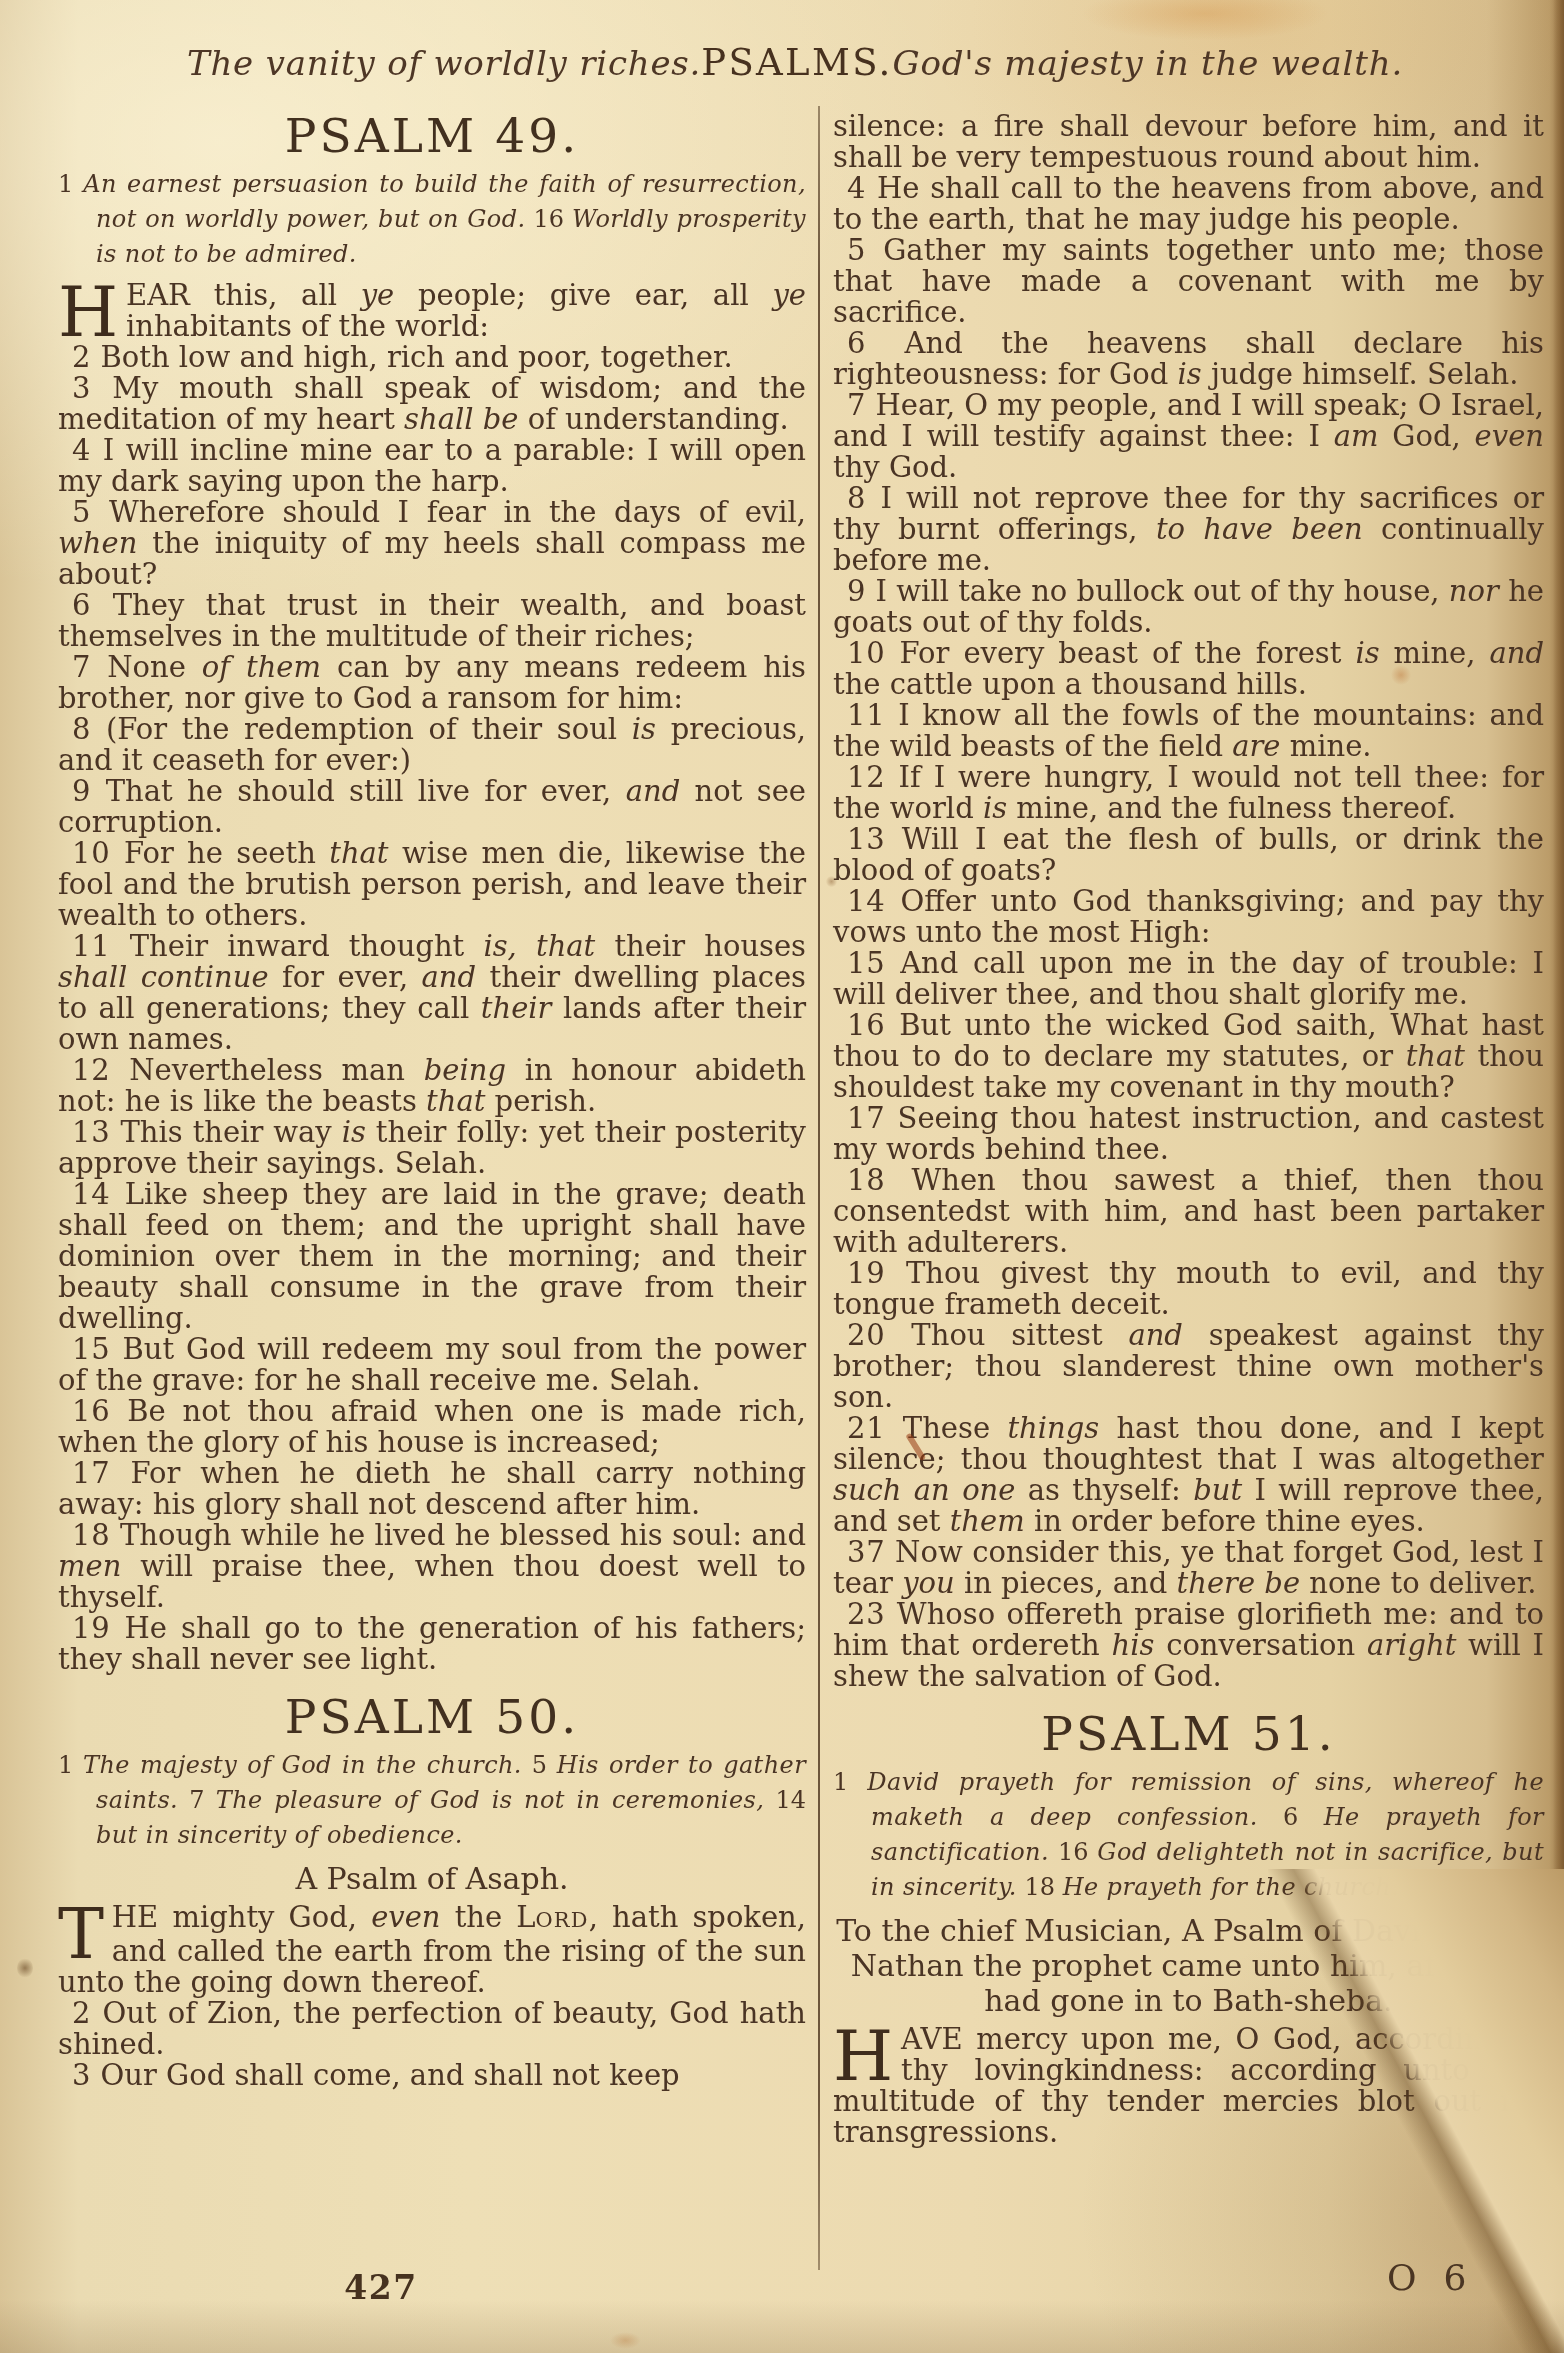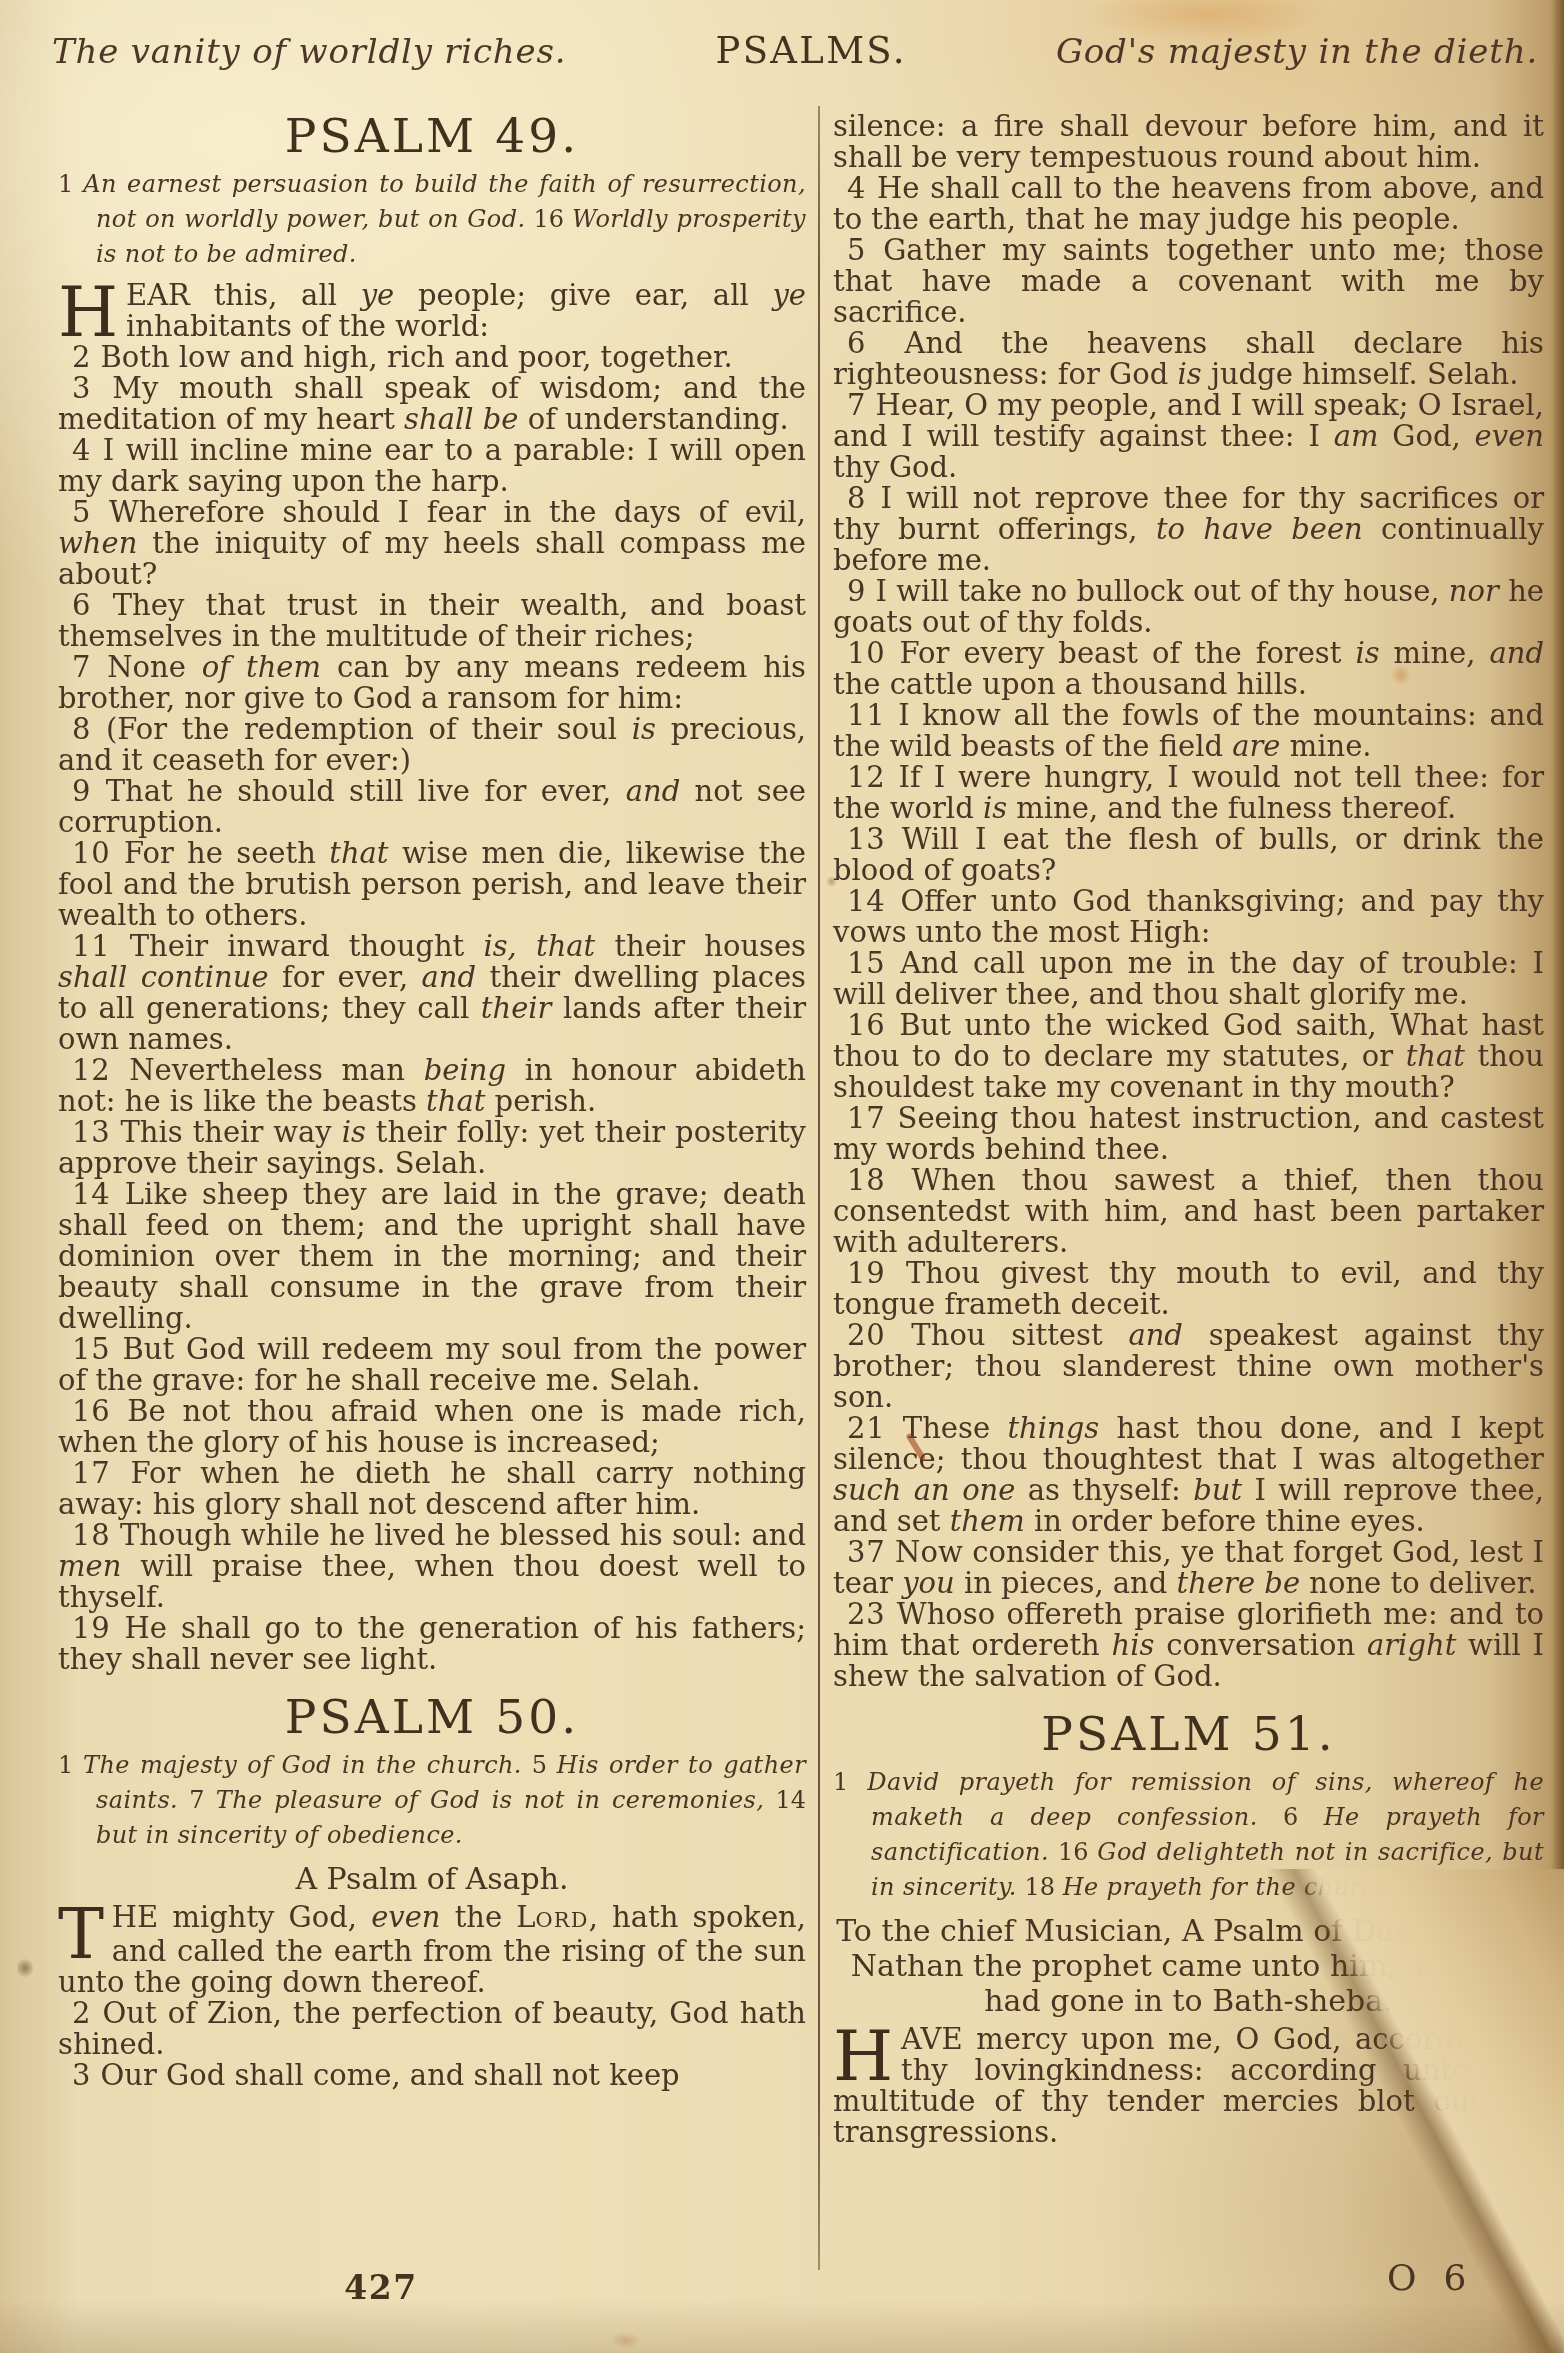--- a/index.html
+++ b/index.html
@@ -17,22 +17,22 @@
       linear-gradient(90deg,#d9c497 0,#eadbb2 5%,#eedfb6 30%,#ecdab0 62%,#e5d2a4 85%,#d7bf90 95%,#bb9c69 99%,#8f6d3f 100%),
       #e8d6ab;
   }
   .page::after{ 
     content:"";position:absolute;left:0;right:0;bottom:0;height:55px;
     background:linear-gradient(180deg,rgba(120,90,50,0),rgba(120,90,50,.22));
     pointer-events:none;
   }
   
   .running-head{
-    position:absolute;top:29px;left:52px;right:27px;
-    display:flex;align-items:baseline;justify-content:space-between;
+    position:absolute;top:41px;left:52px;right:27px;
+    display:flex;align-items:baseline;justify-content:center;
   }
   .rh-side{font-style:italic;font-size:34px;letter-spacing:0.8px;color:#4e3726;}
   .rh-center{font-size:37px;letter-spacing:2.3px;color:#47311f;}
   
   .column{
     position:absolute;top:111px;
     font-size:29px;line-height:31px;
     text-align:justify;
     color:var(--ink,#4a3424);
   }
@@ -111,21 +111,21 @@
     background:radial-gradient(circle,rgba(120,70,25,.4),rgba(120,70,25,0) 75%);}
 </style>
 </head>
 <body>
 
 <div class="page">
 
   <div class="running-head">
     <span class="rh-side">The vanity of worldly riches.</span>
     <span class="rh-center">PSALMS.</span>
-    <span class="rh-side">God's majesty in the dieth.</span>
+    <span class="rh-side">God's majesty in the wealth.</span>
   </div>
 
   <div class="divider"></div>
 
   <div class="column col-left">
       <h2 class="psalm-title">PSALM 49.</h2>
       <p class="argument">1 <i>An earnest persuasion to build the faith of resurrection, not on worldly power, but on God.</i> 16 <i>Worldly prosperity is not to be admired.</i></p>
       <p class="verse has-drop"><span class="dropcap">H</span>EAR this, all <i>ye</i> people; give ear, all <i>ye</i> inhabitants of the world:</p>
       <p class="verse"><span class="vnum">2</span> Both low and high, rich and poor, together.</p>
       <p class="verse"><span class="vnum">3</span> My mouth shall speak of wisdom; and the meditation of my heart <i>shall be</i> of understanding.</p>

